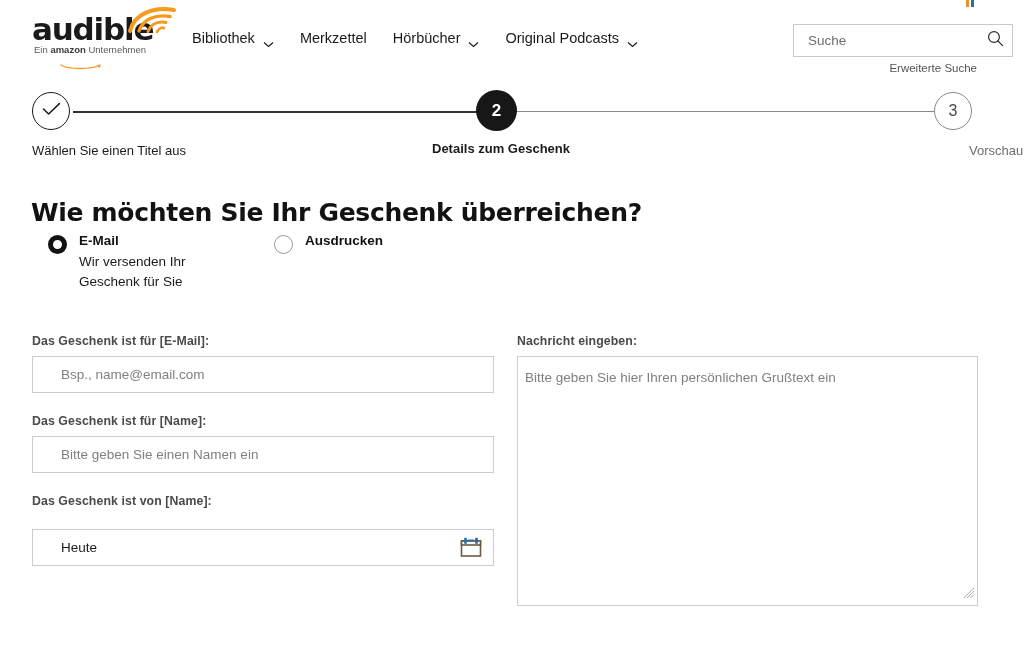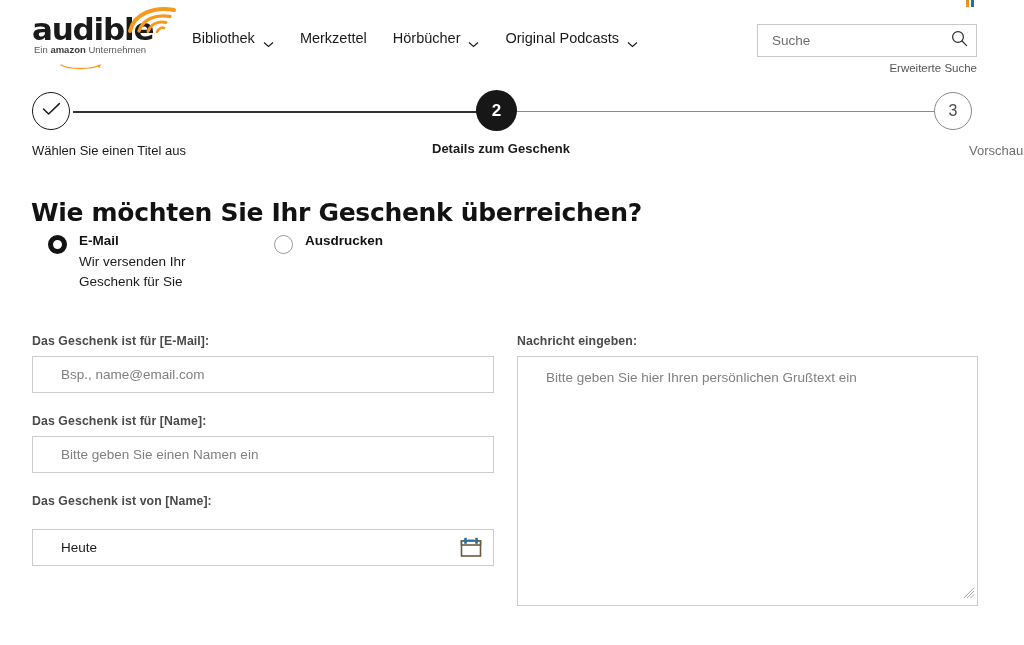--- a/index.html
+++ b/index.html
@@ -51,21 +51,21 @@
   }
   .nav .item {
     display: flex; align-items: center; gap: 8px;
     font-size: 14.5px; color: #1a1a1a; cursor: pointer; white-space: nowrap;
   }
   .chev { display: inline-block; width: 11px; height: 7px; }
 
   .searchwrap { position: absolute; left: 757px; top: 24px; width: 220px; }
   .searchbox {
     width: 220px; height: 33px; border: 1px solid #c9c9c9; background: #fff;
-    display: flex; align-items: center; padding: 0 10px 0 12px;
+    display: flex; align-items: center; padding: 0 10px 0 12px; margin-left: 36px;
   }
   .searchbox input {
     flex: 1; border: none; outline: none; font-size: 13.5px;
     font-family: "Liberation Sans", sans-serif; color: #333; background: transparent;
   }
   .searchbox input::placeholder { color: #6d6d6d; }
   .adv {
     position: absolute; right: 0; top: 38px; font-size: 11.5px; color: #555;
     text-decoration: none; white-space: nowrap; cursor: pointer;
   }
@@ -142,21 +142,21 @@
     font-family: "Liberation Sans", sans-serif; outline: none;
   }
   .tinput::placeholder { color: #808080; }
 
   .datewrap { position: relative; }
   .datewrap .tinput { padding-right: 46px; }
   .calicon { position: absolute; right: 12px; top: 8px; cursor: pointer; }
 
   .tarea {
     width: 461px; height: 250px; border: 1px solid #ccc; background: #fff;
-    padding: 11px 28px; font-size: 13.5px; color: #1d4ed8; resize: none;
+    padding: 11px 7px; font-size: 13.5px; color: #1d4ed8; resize: none;
     font-family: "Liberation Sans", sans-serif; outline: none; display: block;
     line-height: 19px;
   }
   .tarea::placeholder { color: #808080; }
   .grip { position: absolute; right: 3px; bottom: 3px; pointer-events: none; }
 </style>
 </head>
 <body>
 
 <div class="page">

